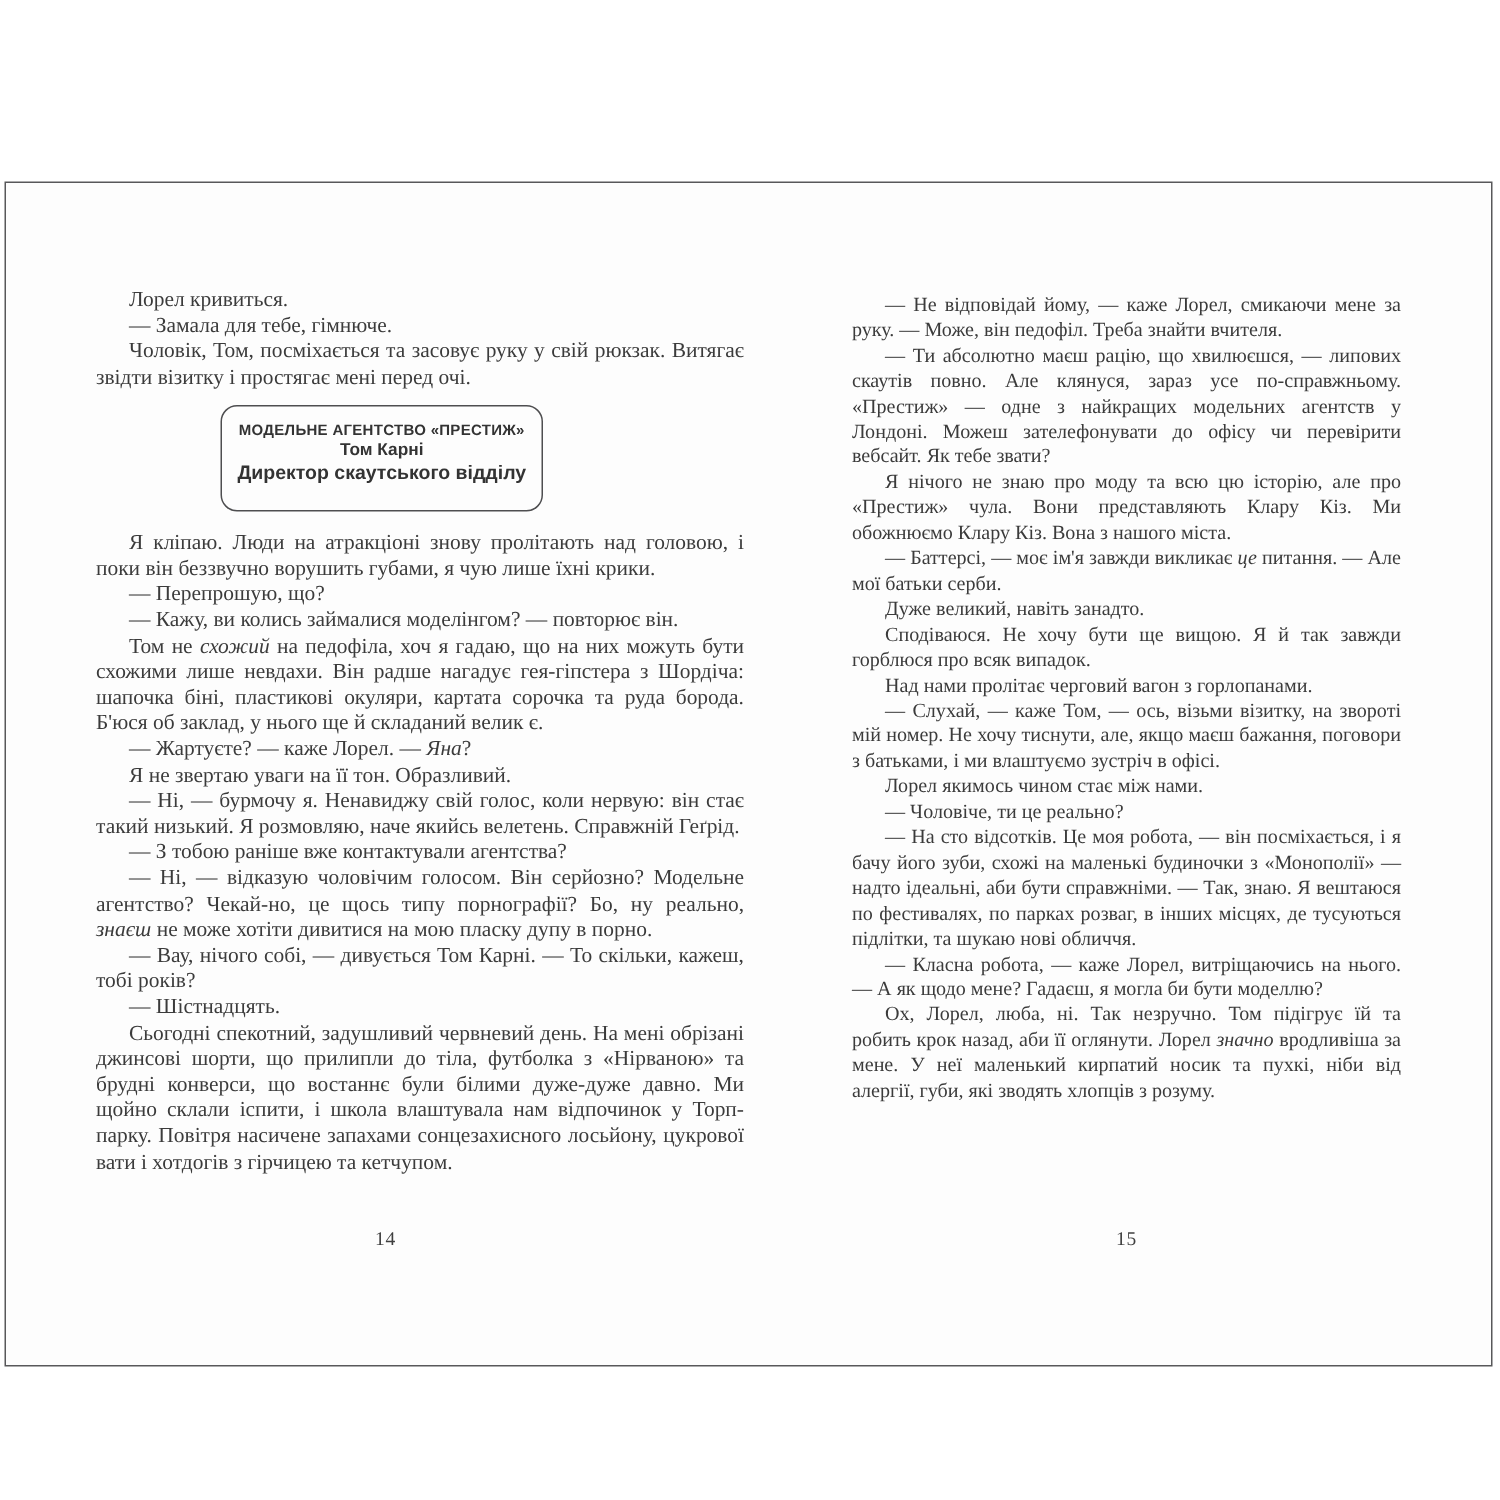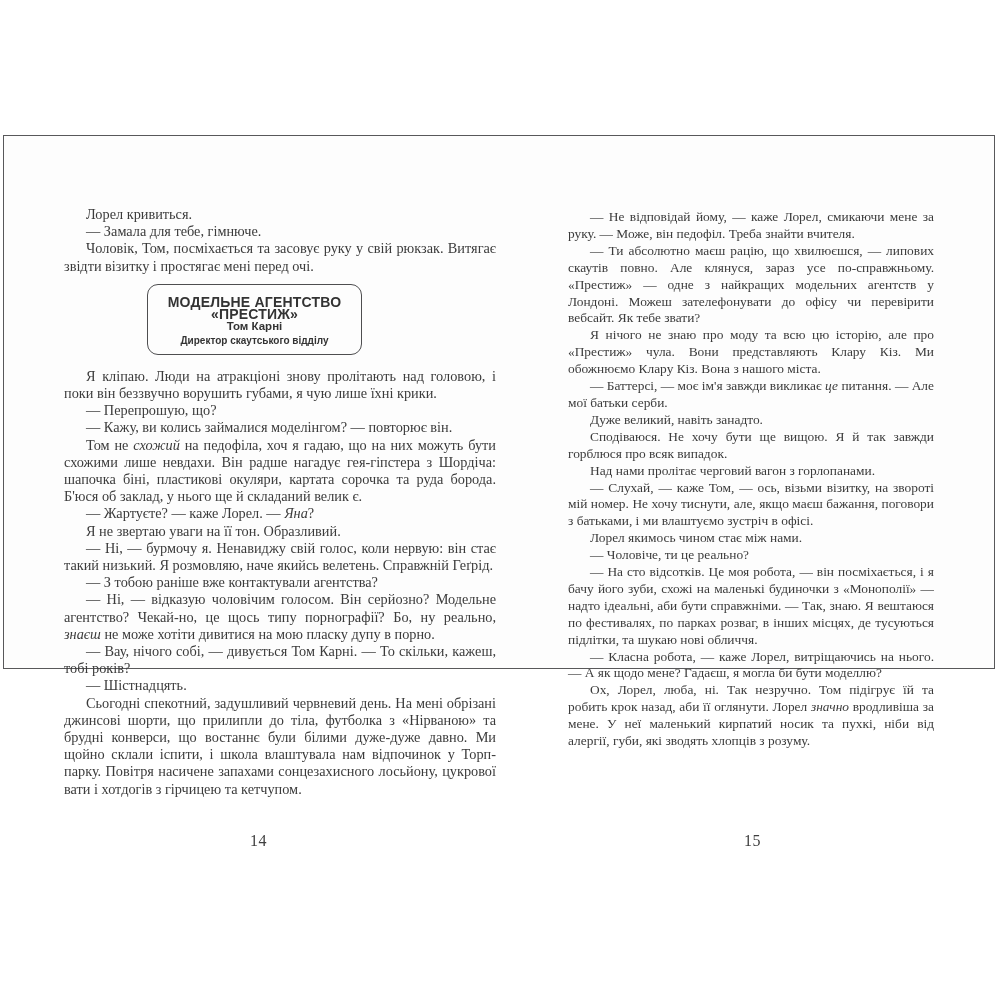--- a/index.html
+++ b/index.html
@@ -11,23 +11,23 @@
     font-family: "Liberation Serif", "DejaVu Serif", serif;
   }
   :root {
     --ink: #3b3b3b;
     --frame-border: #58585a;
     --page-bg: #fdfdfd;
   }
   .spread-frame {
     position: absolute;
     left: 3px;
-    top: 135px;
+    top: 121px;
     width: 992px;
-    height: 534px;
+    height: 790px;
     border: 1px solid var(--frame-border);
     background: var(--page-bg);
     box-sizing: border-box;
   }
   .page {
     position: absolute;
     top: 0;
     height: 100%;
   }
   .page.left  { left: 0;   width: 497px; }
@@ -66,28 +66,28 @@
     margin: 9px 0 13px 83px;
     border: 1.5px solid #4e4e50;
     border-radius: 11px;
     text-align: center;
     text-indent: 0;
     font-family: "Liberation Sans", "DejaVu Sans", sans-serif;
     font-weight: 700;
     color: #333333;
     padding-top: 11px;
   }
-  .biz-card .card-line1 { font-size: 14px; line-height: 12px; letter-spacing: 0.2px; }
+  .biz-card .card-line1 { font-size: 10px; line-height: 12px; letter-spacing: 0.2px; }
   .biz-card .card-line2 { font-size: 11.5px; line-height: 12px; }
-  .biz-card .card-line3 { font-size: 10px; line-height: 12px; margin-top: 3px; }
+  .biz-card .card-line3 { font-size: 13px; line-height: 12px; margin-top: 3px; }
 
   .page-num {
     position: absolute;
     top: 696px;
-    font-size: 16px;
+    font-size: 13px;
     color: #3f3f3f;
     letter-spacing: 0.5px;
   }
   .page.left  .page-num { left: 246px; }
   .page.right .page-num { left: 243px; }
 </style>
 </head>
 <body>
 
 <div class="spread-frame">

